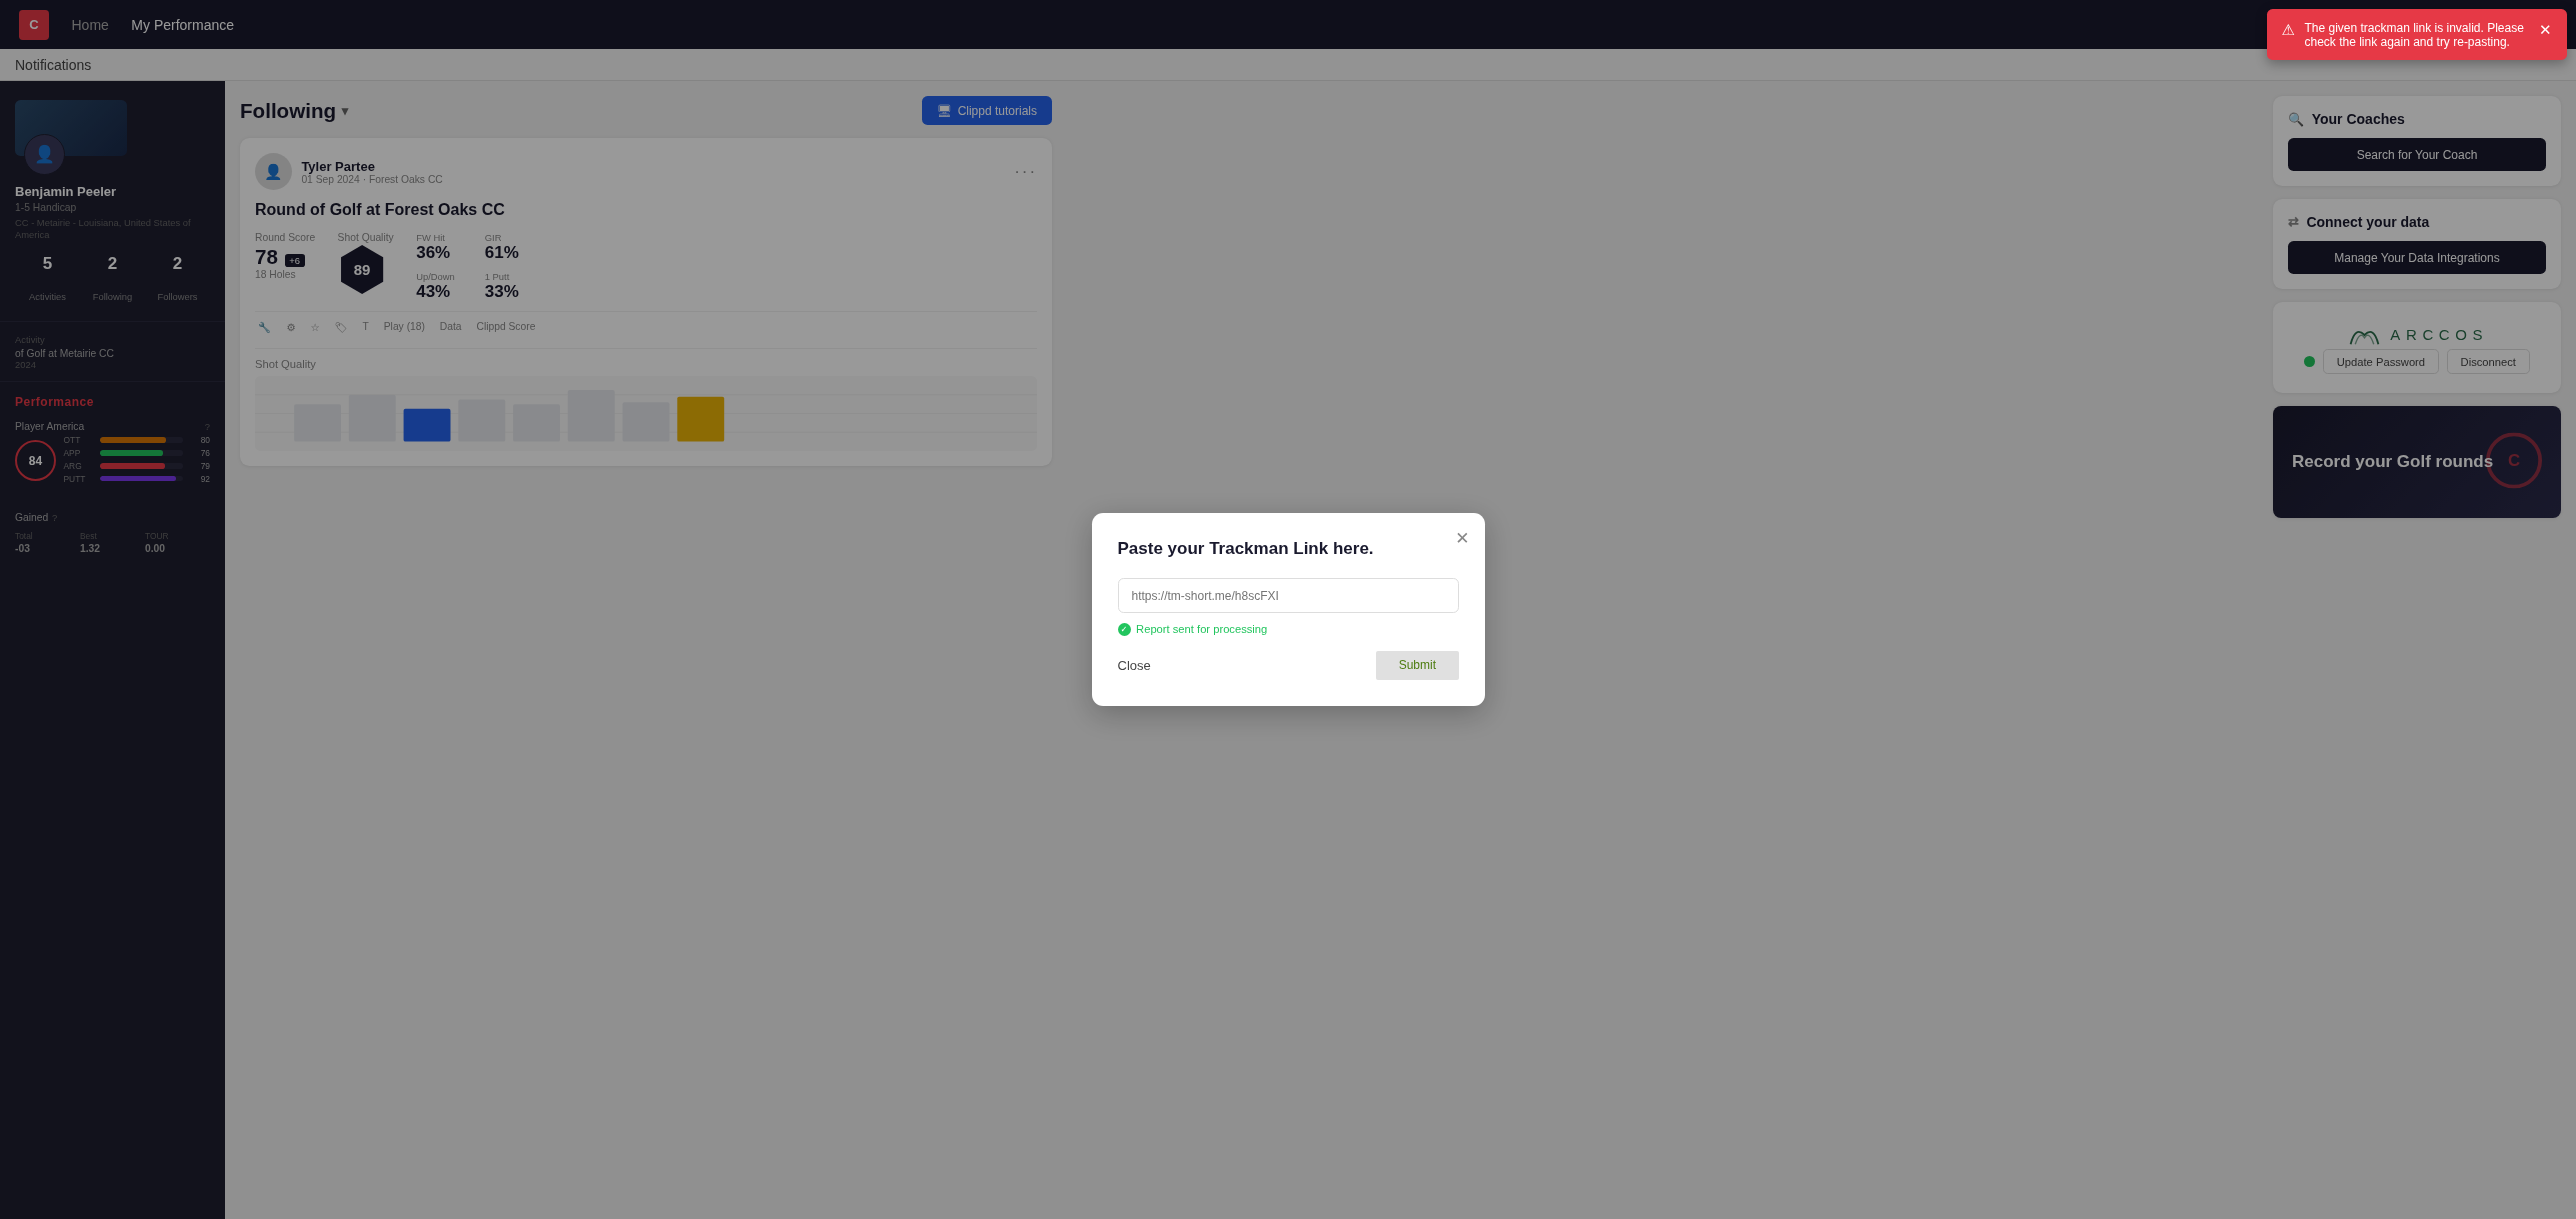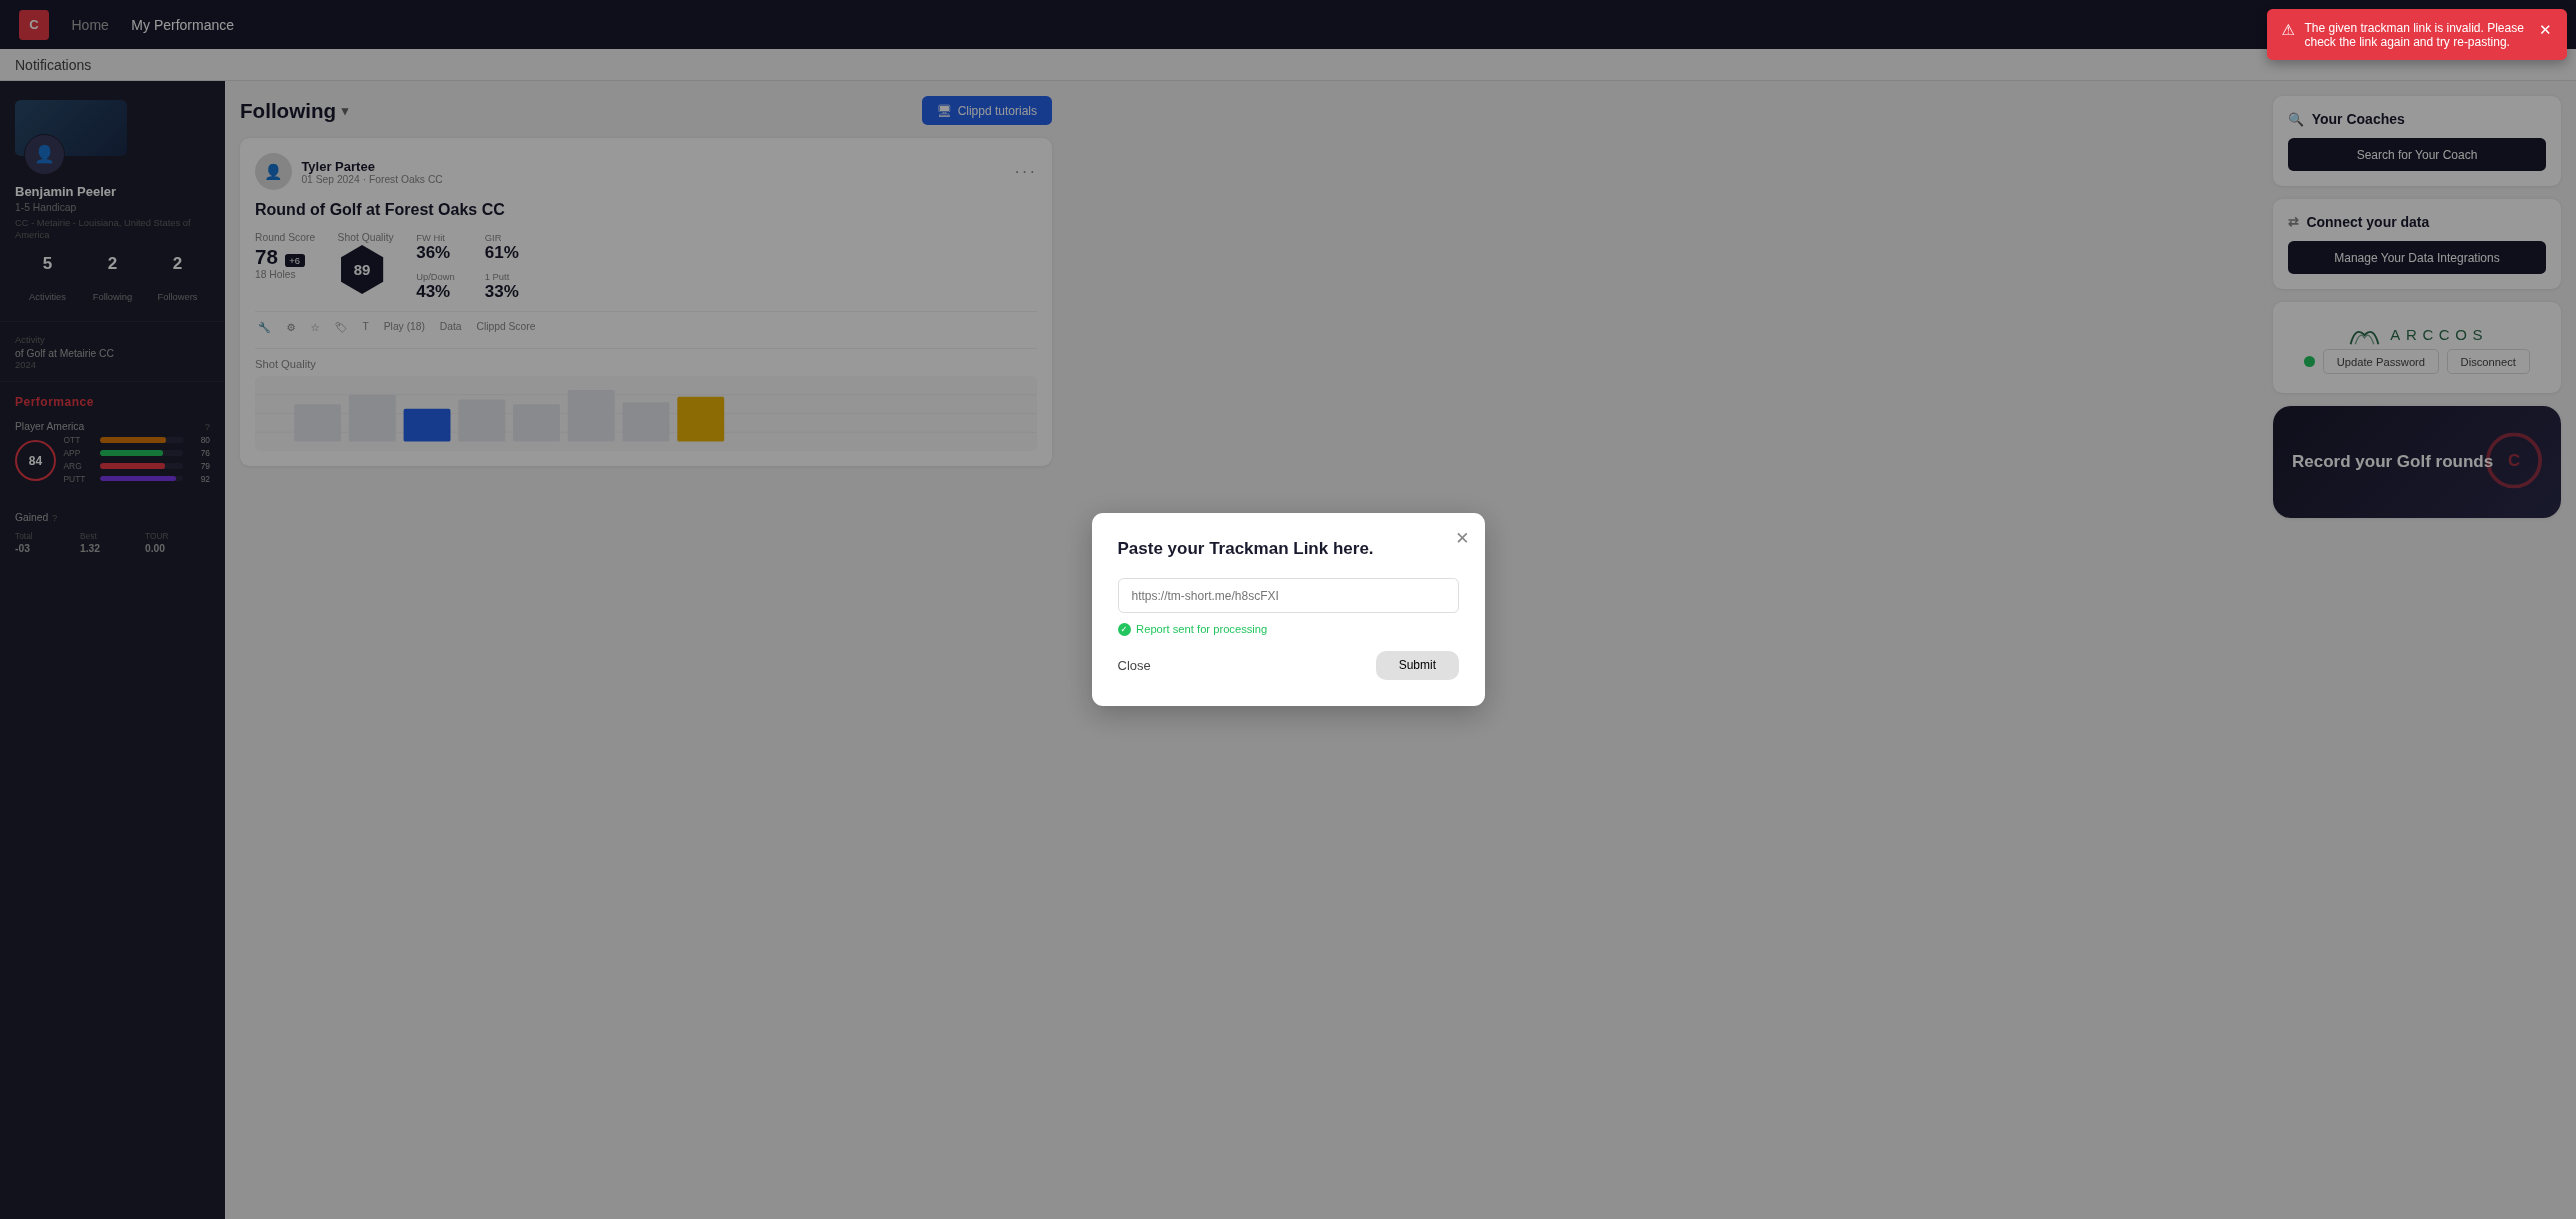--- a/index.html
+++ b/index.html
@@ -402,21 +402,21 @@
       display: flex; align-items: center; gap: 7.5px; justify-content: center;
     }
     .arccos-green-dot {
       width: 11.2px; height: 11.2px; border-radius: 50%; background: #22c55e;
     }
     .arccos-btn {
       background: none; border: 0.9px solid #ddd; border-radius: 4.7px;
       padding: 5.6px 13px; font-size: 11.2px; cursor: pointer; color: #444;
     }
     .record-card {
-      border-radius: 18px; overflow: hidden;
+      border-radius: 8px; overflow: hidden;
       box-shadow: 0 0.9px 3.7px rgba(0,0,0,0.08);
       margin-bottom: 13px;
       height: 112px;
       background: linear-gradient(135deg, #1a1a2e, #2a2a4a);
       display: flex; align-items: center;
       padding: 19px;
       position: relative;
     }
     .record-card-text {
       color: white;
@@ -478,22 +478,22 @@
     }
     .modal-actions {
       display: flex; justify-content: space-between; align-items: center;
       margin-top: 7.5px;
     }
     .modal-close-btn {
       background: none; border: none; cursor: pointer;
       font-size: 13px; color: #444;
     }
     .modal-submit-btn {
-      background: #e0e0e0; border: none; border-radius: 10px;
-      padding: 7.5px 22.5px; font-size: 12px; color: #000000; cursor: not-allowed;
+      background: #e0e0e0; border: none; border-radius: 2px;
+      padding: 7.5px 22.5px; font-size: 12px; color: #4d7c0f; cursor: not-allowed;
     }
   </style>
 </head>
 <body>
 
 <nav class="topnav">
   <div class="topnav-logo">
     <span>C</span>
   </div>
   <a class="topnav-link">Home</a>

